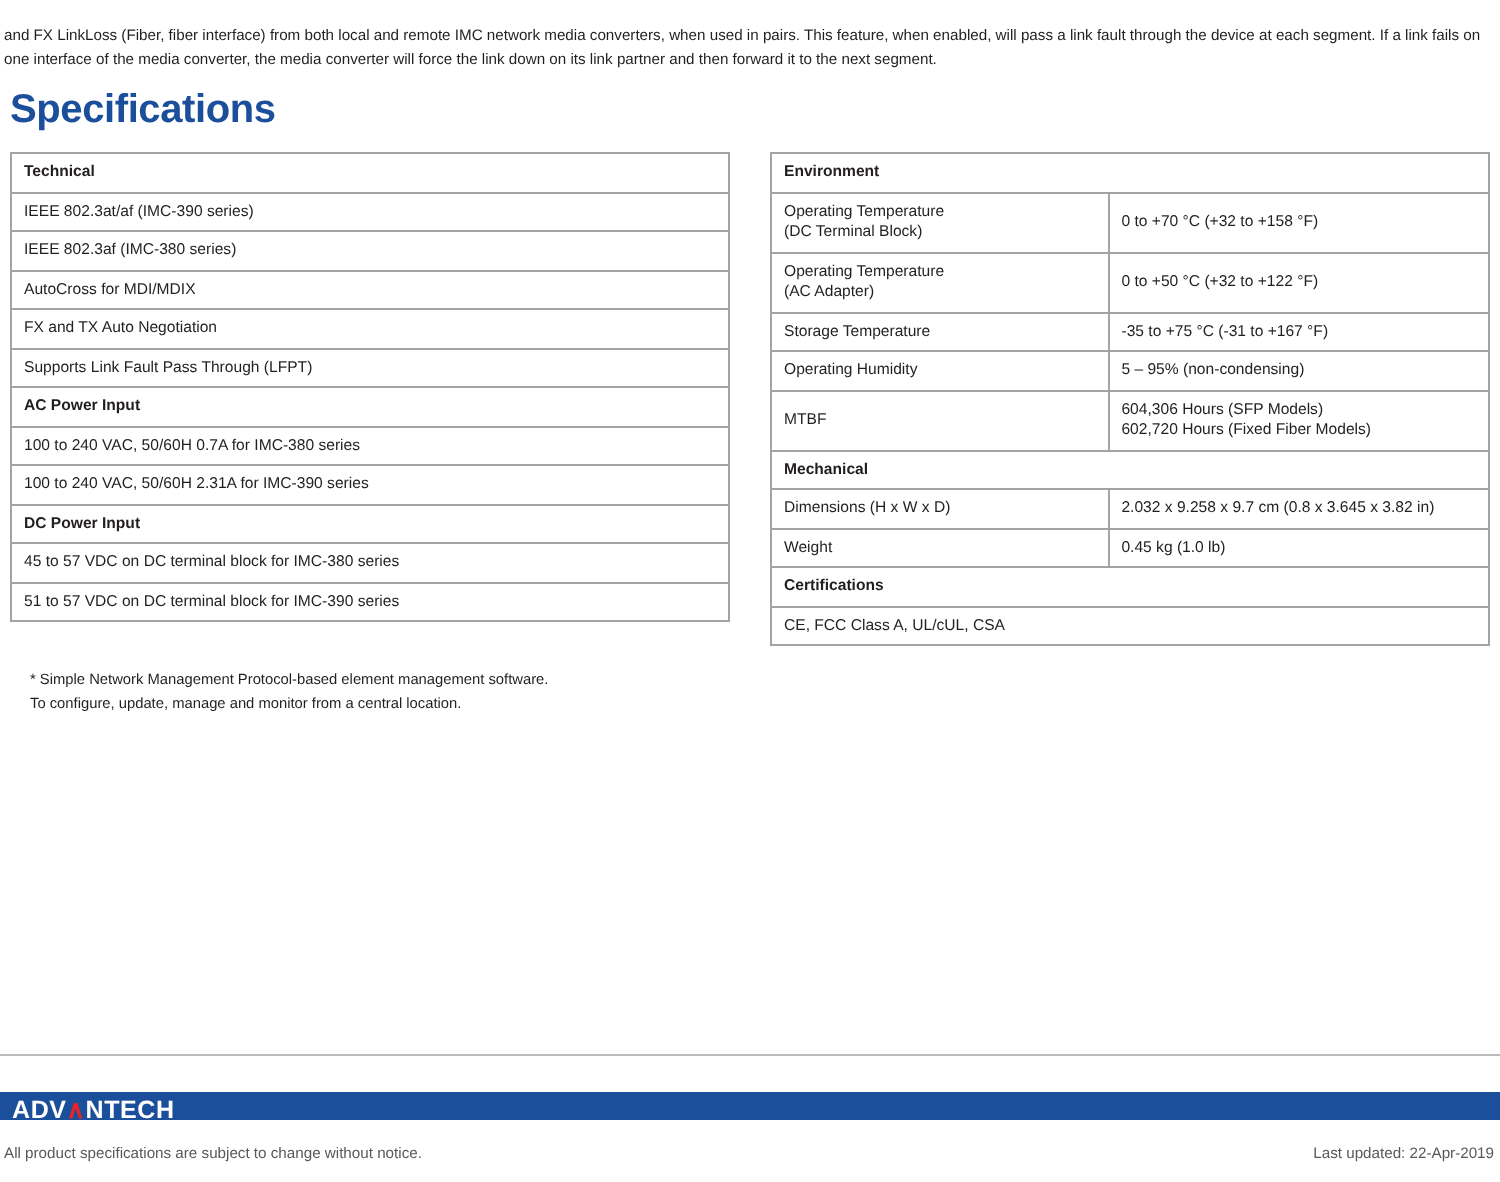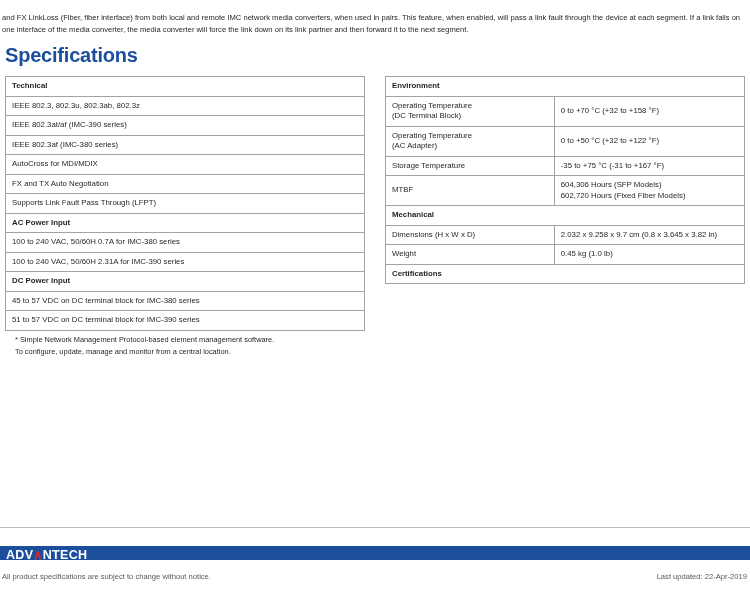--- a/index.html
+++ b/index.html
@@ -134,23 +134,20 @@
 
 <div class="spec-title">Specifications</div>
 
 <div class="col-left">
   <table class="spec">
     <tbody>
       <tr class="hdr">
         <td colspan="2">Technical</td>
       </tr>
       <tr>
-        <td colspan="2">IEEE 802.3, 802.3u, 802.3ab, 802.3z</td>
-      </tr>
-      <tr>
         <td colspan="2">IEEE 802.3at/af (IMC-390 series)</td>
       </tr>
       <tr>
         <td colspan="2">IEEE 802.3af (IMC-380 series)</td>
       </tr>
       <tr>
         <td colspan="2">AutoCross for MDI/MDIX</td>
       </tr>
       <tr>
         <td colspan="2">FX and TX Auto Negotiation</td>
@@ -196,40 +193,47 @@
       <tr>
         <td class="lbl" style="white-space: pre-line;">Operating Temperature
 (AC Adapter)</td>
         <td class="val">0 to +50 °C (+32 to +122 °F)</td>
       </tr>
       <tr>
         <td class="lbl">Storage Temperature</td>
         <td class="val">-35 to +75 °C (-31 to +167 °F)</td>
       </tr>
       <tr>
+        <td class="lbl">Operating Humidity</td>
+        <td class="val">5 – 95% (non-condensing)</td>
+      </tr>
+      <tr>
         <td class="lbl">MTBF</td>
         <td class="val" style="white-space: pre-line;">604,306 Hours (SFP Models)
 602,720 Hours (Fixed Fiber Models)</td>
       </tr>
 
       <tr class="hdr">
         <td colspan="2">Mechanical</td>
       </tr>
       <tr>
         <td class="lbl">Dimensions (H x W x D)</td>
         <td class="val">2.032 x 9.258 x 9.7 cm (0.8 x 3.645 x 3.82 in)</td>
       </tr>
       <tr>
         <td class="lbl">Weight</td>
         <td class="val">0.45 kg (1.0 lb)</td>
       </tr>
 
       <tr class="hdr">
         <td colspan="2">Certifications</td>
       </tr>
+      <tr>
+        <td colspan="2">CE, FCC Class A, UL/cUL, CSA</td>
+      </tr>
     </tbody>
   </table>
 </div>
 
 <div class="footnote">
   <div>* Simple Network Management Protocol-based element management software.</div>
   <div>To configure, update, manage and monitor from a central location.</div>
 </div>
 
 <div class="footer-rule"></div>

